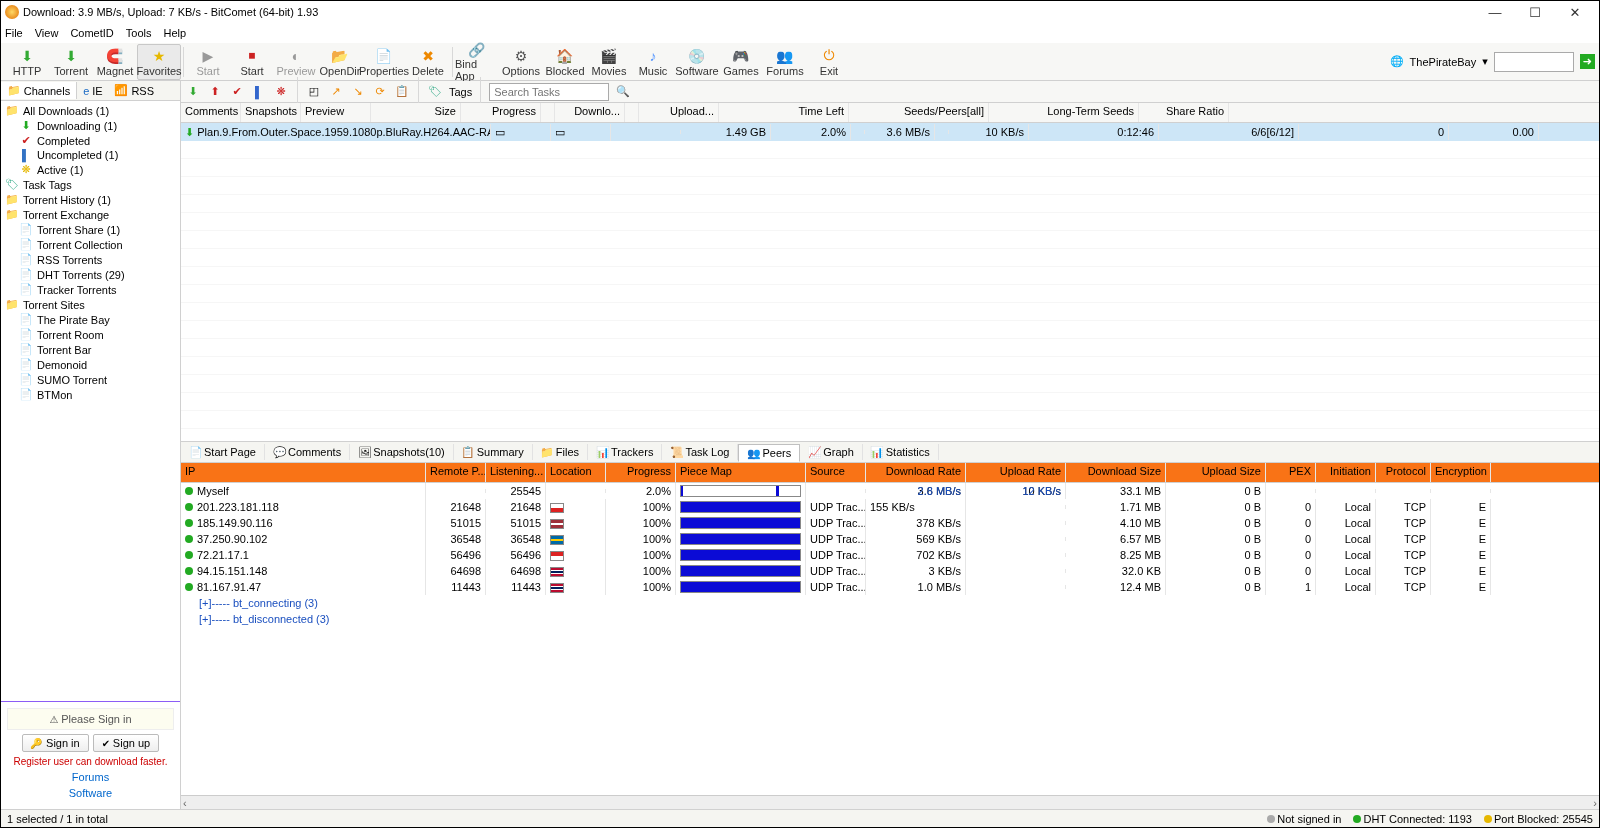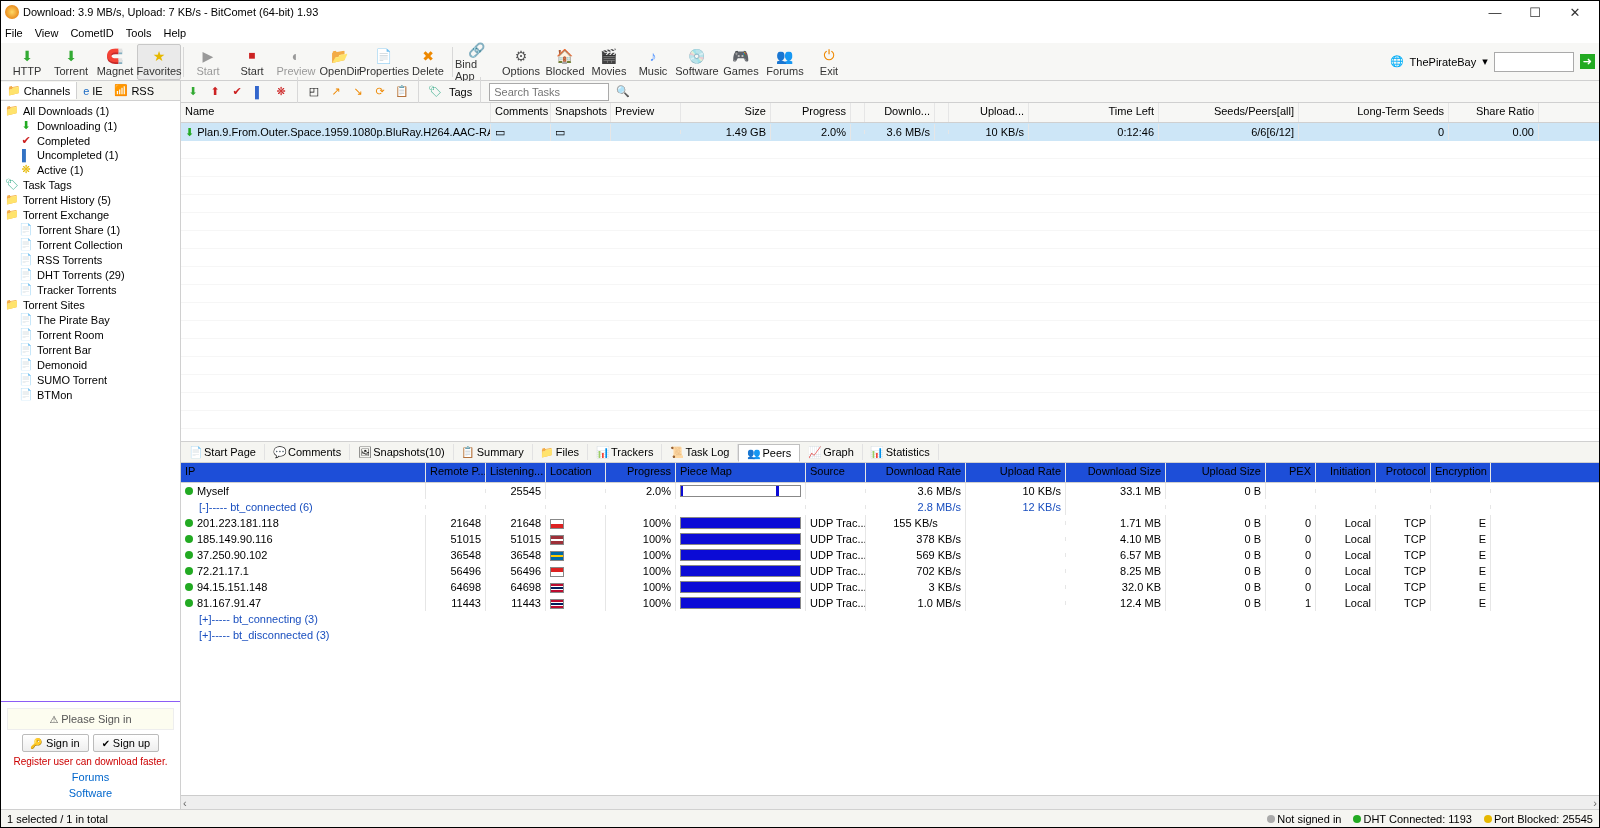--- a/index.html
+++ b/index.html
@@ -52,21 +52,21 @@
 .grid-row { display: flex; height: 18px; align-items: center; }
 .grid-row.selected { background: #cde6f7; }
 .grid-rows-empty { height: 300px; background: repeating-linear-gradient(#fff,#fff 17px,#f6f6f6 17px,#f6f6f6 18px); }
 
 .detail-tabs { display: flex; background: #f5f5f1; border-top: 1px solid #d0d0d0; border-bottom: 1px solid #d0d0d0; height: 22px; align-items: center; }
 .dtab { padding: 2px 8px; display: flex; align-items: center; gap: 3px; border-right: 1px solid #e2e2e2; }
 .dtab.active { background: #fff; border: 1px solid #c0c0c0; border-bottom: 1px solid #fff; margin-bottom: -1px; }
 .dicon { width: 12px; height: 12px; }
 
 .peer-grid { flex: 1; overflow: auto; }
-.peer-header { display: flex; background: #1d4ed8; border-bottom: 1px solid #d0d0d0; height: 20px; }
+.peer-header { display: flex; background: #f97316; border-bottom: 1px solid #d0d0d0; height: 20px; }
 .peer-header .pcol, .peer-row .pcol { border-right: 1px solid #e6e6e6; padding: 2px 4px; overflow: hidden; white-space: nowrap; }
 .peer-row { display: flex; height: 16px; align-items: center; }
 .peer-row .dot { width: 8px; height: 8px; border-radius: 50%; background: #2a2; margin-right: 4px; display: inline-block; }
 .grp { color: #1a4fbf; padding-left: 18px; }
 .piecemap { height: 12px; background: #0b0bd6; border: 1px solid #888; width: 100%; }
 .piecemap.partial { background: linear-gradient(to right, #0b0bd6 0%, #0b0bd6 2%, #fff 2%, #fff 80%, #0b0bd6 80%, #0b0bd6 82%, #fff 82%); }
 .flag { display: inline-block; width: 14px; height: 10px; border: 1px solid #888; vertical-align: middle; }
 
 .statusbar { position: absolute; bottom: 0; left: 0; right: 0; height: 18px; background: #f5f5f1; border-top: 1px solid #d0d0d0; display: flex; align-items: center; padding: 0 6px; font-size: 10px; }
 .statusbar .sb-right { margin-left: auto; display: flex; gap: 12px; align-items: center; }
@@ -218,21 +218,21 @@
         <div class="tree-item lvl1">
           <span class="ticon" style="color:#e6b800">❋</span>
           <span>Active (1)</span>
         </div>
         <div class="tree-item lvl0">
           <span class="ticon" style="color:#3a8">🏷</span>
           <span>Task Tags</span>
         </div>
         <div class="tree-item lvl0">
           <span class="ticon" style="color:#e6b800">📁</span>
-          <span>Torrent History (5)</span>
+          <span>Torrent History (1)</span>
         </div>
         <div class="tree-item lvl0">
           <span class="ticon" style="color:#e6b800">📁</span>
           <span>Torrent Exchange</span>
         </div>
         <div class="tree-item lvl1">
           <span class="ticon" style="color:#e6b800">📄</span>
           <span>Torrent Share (1)</span>
         </div>
         <div class="tree-item lvl1">
@@ -308,21 +308,20 @@
       <span class="tb-sep"></span>
       <span class="mi" style="color:#3a8">🏷</span>
       <span>Tags</span>
       <span class="tb-sep"></span>
       <input class="task-search" placeholder="Search Tasks" style="">
       <span class="search-icon">🔍</span>
     </div>
 
     <div class="task-grid">
       <div class="grid-header" id="task-header">
-          <div class="col" style="width: 310px;">Name</div>
           <div class="col" style="width: 60px;">Comments</div>
           <div class="col" style="width: 60px;">Snapshots</div>
           <div class="col" style="width: 70px;">Preview</div>
           <div class="col" style="width: 90px; text-align: right;">Size</div>
           <div class="col" style="width: 80px; text-align: right;">Progress</div>
           <div class="col" style="width: 14px;"></div>
           <div class="col" style="width: 70px; text-align: right;">Downlo...</div>
           <div class="col" style="width: 14px;"></div>
           <div class="col" style="width: 80px; text-align: right;">Upload...</div>
           <div class="col" style="width: 130px; text-align: right;">Time Left</div>
@@ -425,21 +424,20 @@
             <div class="pcol" style="width: 60px;"></div>
             <div class="pcol" style="width: 100px; text-align: right;">3.6 MB/s</div>
             <div class="pcol" style="width: 100px; text-align: right;">10 KB/s</div>
             <div class="pcol" style="width: 100px; text-align: right;">33.1 MB</div>
             <div class="pcol" style="width: 100px; text-align: right;">0 B</div>
             <div class="pcol" style="width: 50px; text-align: right;"></div>
             <div class="pcol" style="width: 60px; text-align: right;"></div>
             <div class="pcol" style="width: 55px; text-align: right;"></div>
             <div class="pcol" style="width: 60px; text-align: right;"></div>
           </div>
-          <div class="peer-row grp">[-]----- bt_connected (6)</div>
           <div class="peer-row" style="margin-top: -16px;">
             <div class="pcol" style="width: 245px;"></div>
             <div class="pcol" style="width: 60px; text-align: right;"></div>
             <div class="pcol" style="width: 60px; text-align: right;"></div>
             <div class="pcol" style="width: 60px;"></div>
             <div class="pcol" style="width: 70px; text-align: right;"></div>
             <div class="pcol" style="width: 130px;"></div>
             <div class="pcol" style="width: 60px;"></div>
             <div class="pcol" style="width: 100px; text-align: right;"><span style="color:#1a4fbf">2.8 MB/s</span></div>
             <div class="pcol" style="width: 100px; text-align: right;"><span style="color:#1a4fbf">12 KB/s</span></div>
@@ -453,21 +451,21 @@
           <div class="peer-row">
             <div class="pcol" style="width: 245px;"><span class="dot"></span>201.223.181.118</div>
             <div class="pcol" style="width: 60px; text-align: right;">21648</div>
             <div class="pcol" style="width: 60px; text-align: right;">21648</div>
             <div class="pcol" style="width: 60px;"><span class="flag" style="background:linear-gradient(#fff 50%,#d22 50%)"></span></div>
             <div class="pcol" style="width: 70px; text-align: right;">100%</div>
             <div class="pcol" style="width: 130px;">
               <div class="piecemap"></div>
             </div>
             <div class="pcol" style="width: 60px;">UDP Trac...</div>
-            <div class="pcol" style="width: 100px; text-align: center;">155 KB/s</div>
+            <div class="pcol" style="width: 100px; text-align: left;">155 KB/s</div>
             <div class="pcol" style="width: 100px; text-align: right;"></div>
             <div class="pcol" style="width: 100px; text-align: right;">1.71 MB</div>
             <div class="pcol" style="width: 100px; text-align: right;">0 B</div>
             <div class="pcol" style="width: 50px; text-align: right;">0</div>
             <div class="pcol" style="width: 60px; text-align: right;">Local</div>
             <div class="pcol" style="width: 55px; text-align: right;">TCP</div>
             <div class="pcol" style="width: 60px; text-align: right;">E</div>
           </div>
           <div class="peer-row">
             <div class="pcol" style="width: 245px;"><span class="dot"></span>185.149.90.116</div>

